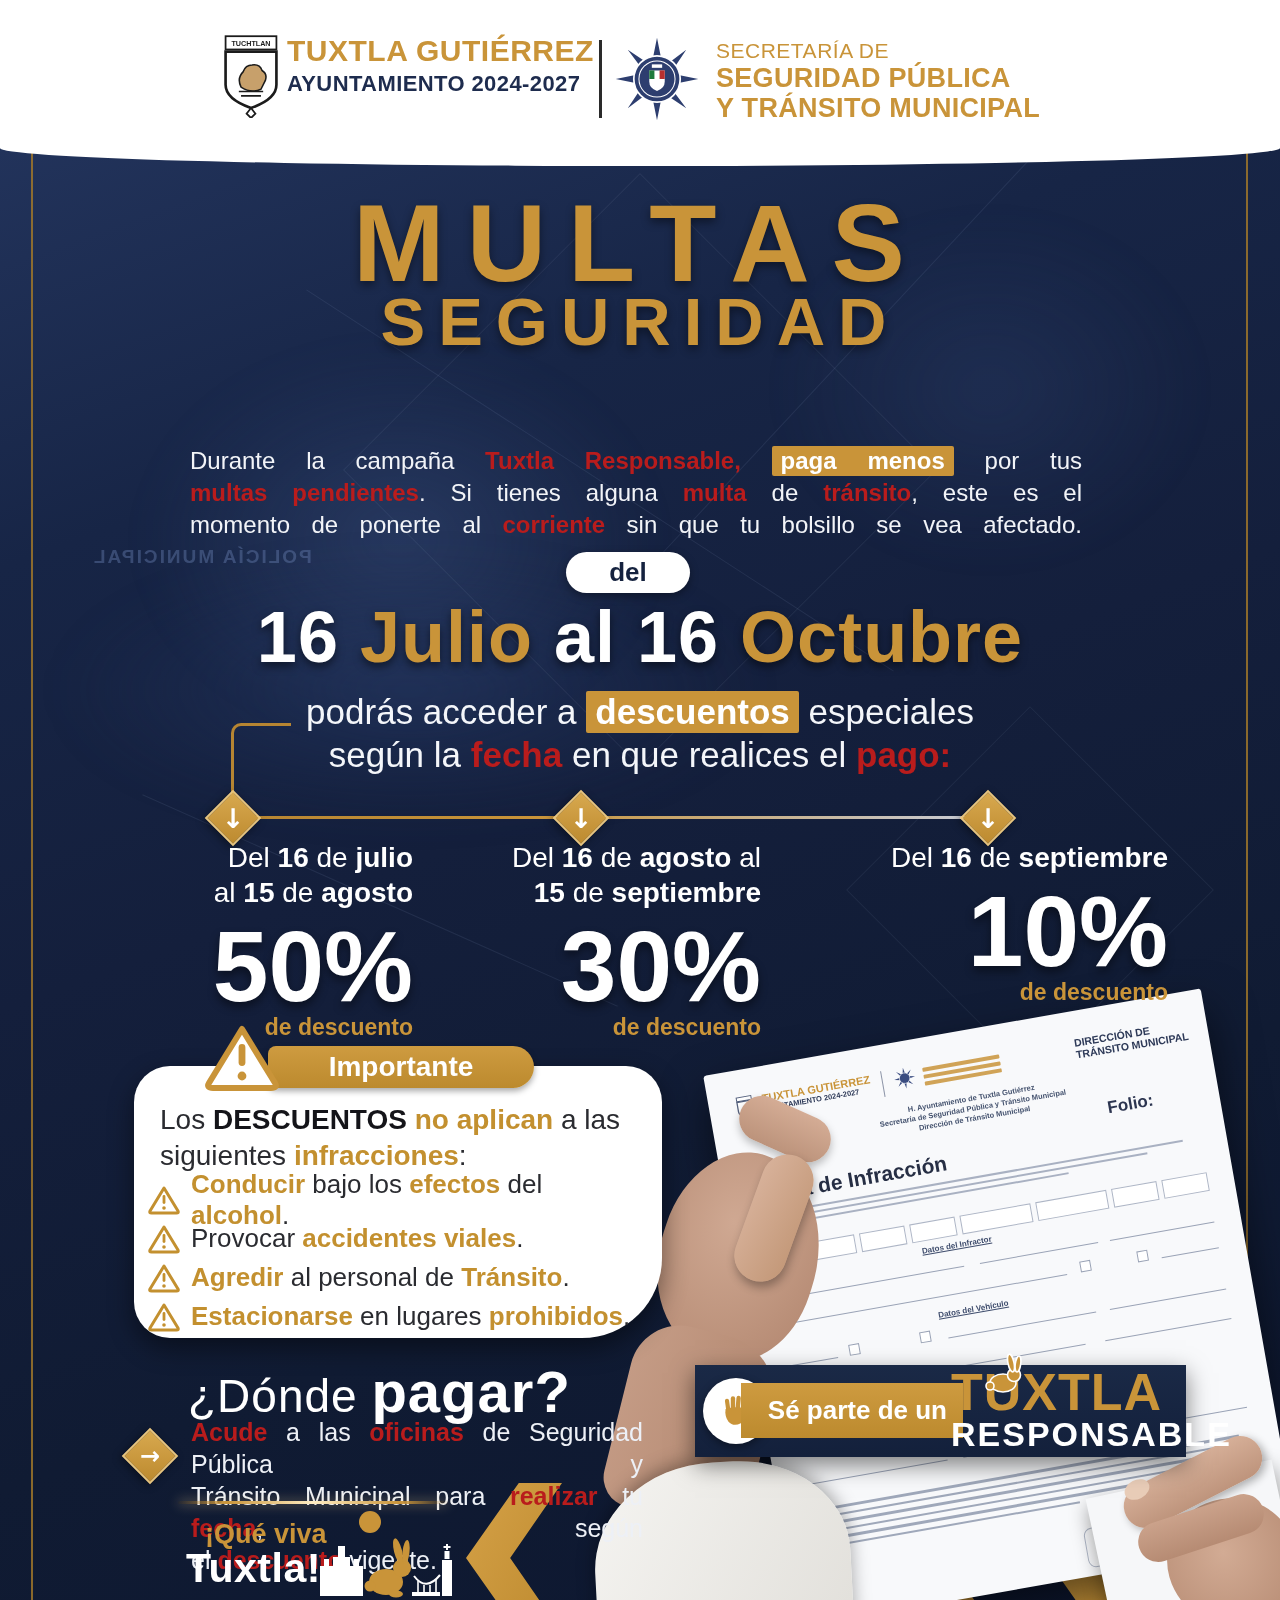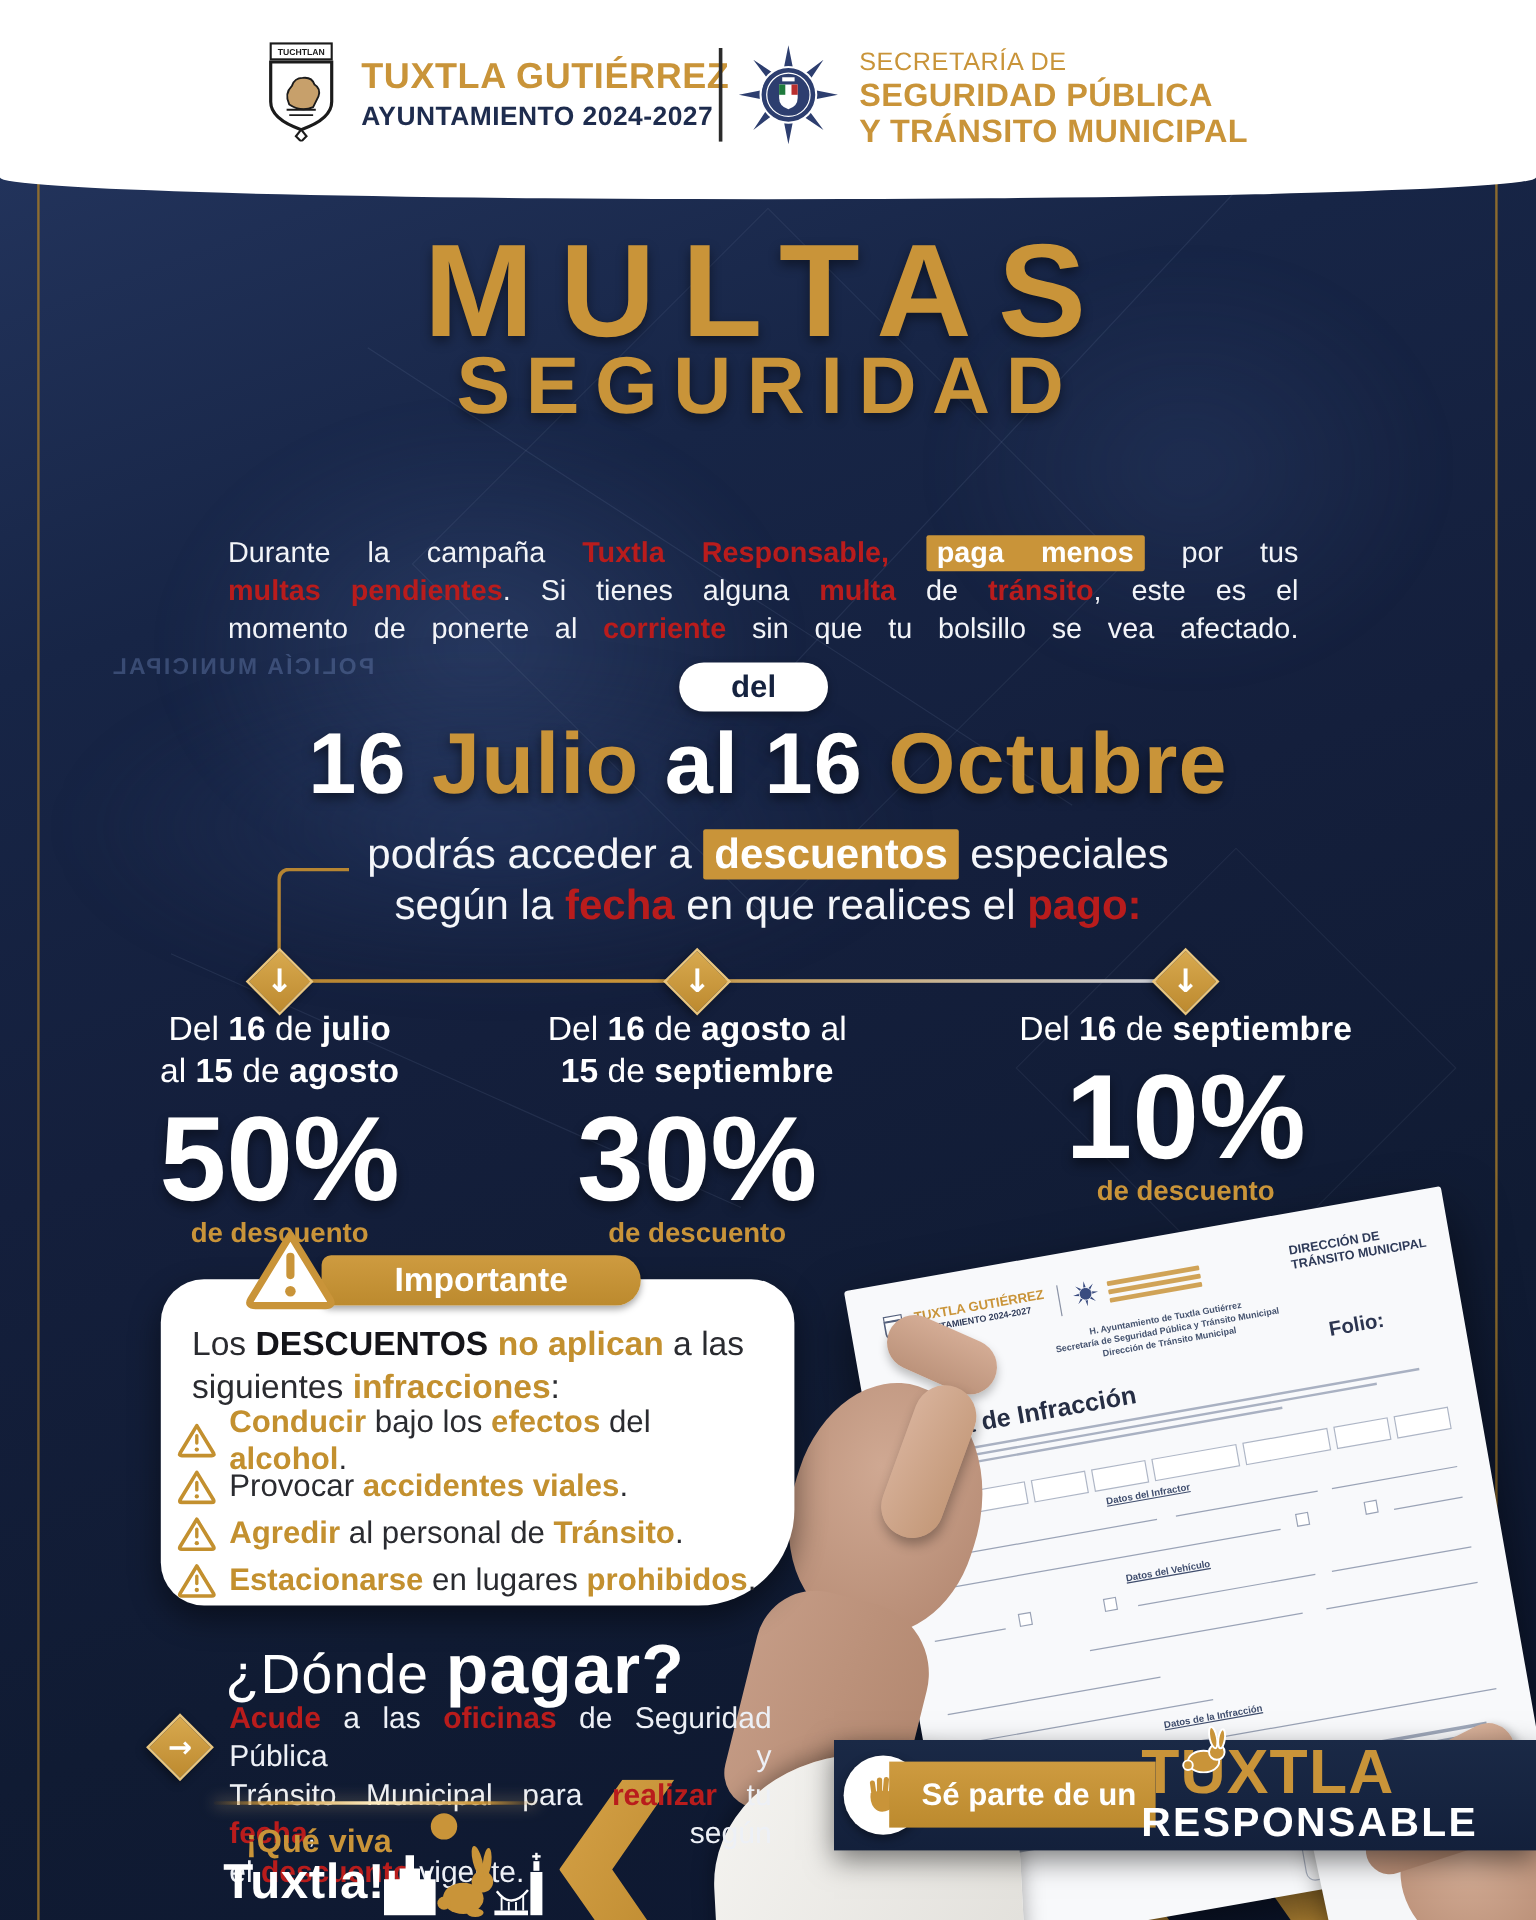--- a/index.html
+++ b/index.html
@@ -8,21 +8,21 @@
     --skin:#C8A08B; --skinD:#B08670; --skinL:#D9B49E;
   }
   *{margin:0;padding:0;box-sizing:border-box}
   html,body{background:#2a2a2a}
   body{font-family:"Liberation Sans",sans-serif;-webkit-font-smoothing:antialiased}
   .poster{position:relative;width:1280px;height:1600px;margin:0 auto;background:#fff;overflow:hidden}
 
   
   .topbar{position:absolute;left:0;top:0;width:1280px;height:148px;background:#fff;z-index:7}
   .topbar-curve{position:absolute;left:0;top:130px;width:1280px;height:36px;background:#fff;border-radius:50%;z-index:7}
-  .brand-left{position:absolute;left:215px;top:34px;display:flex;align-items:center;gap:14px;z-index:8}
+  .brand-left{position:absolute;left:215px;top:34px;display:flex;align-items:flex-start;gap:0;z-index:8}
   .brand-city{color:var(--gold);font-size:30px;font-weight:800;letter-spacing:.5px}
   .brand-term{color:#1E2C4E;font-size:22px;font-weight:700;margin-top:3px;letter-spacing:.4px}
   .topbar-divider{position:absolute;left:599px;top:40px;width:3px;height:78px;background:#2a2a2a;z-index:8}
   .brand-right{position:absolute;left:614px;top:36px;display:flex;align-items:center;gap:16px;z-index:8}
   .sec-line1{color:var(--gold);font-size:21px;font-weight:400;letter-spacing:.5px}
   .sec-line2,.sec-line3{color:var(--gold);font-size:27px;font-weight:800;letter-spacing:.3px;line-height:30px}
 
   
   .main{position:absolute;left:0;top:146px;width:1280px;height:1454px;z-index:0;
     background:linear-gradient(160deg,#22335B 0%,#172546 22%,#141F3C 45%,#101B33 70%,#0D1730 100%);}
@@ -71,21 +71,21 @@
   .bracket{position:absolute;left:231px;top:723px;width:60px;height:78px;border-left:3px solid #B68532;
     border-top:3px solid #B68532;border-top-left-radius:10px;z-index:3}
   .tl-line{position:absolute;left:233px;top:816px;width:755px;height:3px;z-index:3;
     background:linear-gradient(90deg,#B68532 0%,#C99439 40%,#C8CEDC 100%)}
   .tl-diamond{position:absolute;width:40px;height:40px;background:linear-gradient(135deg,#D8A94F,#BD8A2F);
     border:2px solid #E8C57E;transform:rotate(45deg);z-index:4;box-shadow:0 3px 8px rgba(0,0,0,.4)}
   .tl-diamond span{position:absolute;left:-2px;top:-2px;width:40px;height:40px;display:flex;align-items:center;
     justify-content:center;transform:rotate(-45deg);color:#fff;font-weight:800;font-size:27px;font-family:"DejaVu Sans",sans-serif}
 
   
-  .col{position:absolute;top:840px;width:360px;text-align:center;z-index:4;color:#fff}
+  .col{position:absolute;top:840px;width:360px;text-align:right;z-index:4;color:#fff}
   .col .dl{font-size:28px;line-height:35px}
   .col .rich .bb{font-weight:800}
   .col .pct{font-size:100px;font-weight:800;line-height:96px;margin-top:8px;text-shadow:0 5px 10px rgba(0,0,0,.45)}
   .col .dlab{color:var(--gold);font-size:23px;font-weight:800;margin-top:0px}
 
   
   .imp-banner{position:absolute;left:268px;top:1046px;width:266px;height:42px;background:linear-gradient(180deg,#CE9B40,#BC8A2E);
     border-radius:8px 21px 21px 8px;z-index:6;display:flex;align-items:center;justify-content:center;
     color:#fff;font-size:28px;font-weight:800;box-shadow:0 3px 6px rgba(0,0,0,.35)}
   .imp-tri{position:absolute;left:204px;top:1024px;width:76px;height:68px;z-index:7}
@@ -165,21 +165,21 @@
   .palm2{position:absolute;left:1168px;top:1498px;width:130px;height:130px;z-index:4;transform:rotate(-16deg);
     background:radial-gradient(ellipse at 45% 40%,#D2AB94,#B88D75 85%);border-radius:48% 52% 46% 54%}
   .finger2{position:absolute;left:1118px;top:1460px;width:150px;height:44px;z-index:4;transform:rotate(-27deg);
     background:linear-gradient(180deg,#D6AF98,#BE947C);border-radius:22px;box-shadow:2px 4px 8px rgba(0,0,0,.3)}
   .finger3{position:absolute;left:1136px;top:1508px;width:130px;height:40px;z-index:4;transform:rotate(-18deg);
     background:linear-gradient(180deg,#CBA28B,#B68B73);border-radius:20px}
   .fnail{position:absolute;left:1124px;top:1480px;width:26px;height:19px;z-index:5;transform:rotate(-27deg);
     background:#E9CDB8;border-radius:50%}
 
   
-  .band{position:absolute;left:695px;top:1450px;width:585px;height:92px;background:linear-gradient(180deg,#1A2946,#13203B);
+  .band{position:absolute;left:695px;top:1365px;width:491px;height:92px;background:linear-gradient(180deg,#1A2946,#13203B);
     z-index:5;box-shadow:0 8px 22px rgba(0,0,0,.5)}
   .band-circle{position:absolute;left:8px;top:13px;width:66px;height:66px;border-radius:50%;background:#fff;
     display:flex;align-items:center;justify-content:center;box-shadow:0 3px 8px rgba(0,0,0,.4)}
   .band-cta{position:absolute;left:46px;top:18px;width:222px;height:55px;background:linear-gradient(180deg,#CE9B40,#BC8A2E);
     display:flex;align-items:center;justify-content:flex-end;padding-right:16px;color:#fff;font-size:26px;font-weight:800}
   .band-tuxtla{position:absolute;left:256px;top:0px;color:var(--gold);font-size:52px;font-weight:800;letter-spacing:1px;line-height:54px}
   .band-resp{position:absolute;left:256px;top:50px;color:#fff;font-size:34px;font-weight:800;letter-spacing:2px;line-height:38px}
   .band-rabbit{position:absolute;left:286px;top:-12px;z-index:2}
 </style>
 </head>

